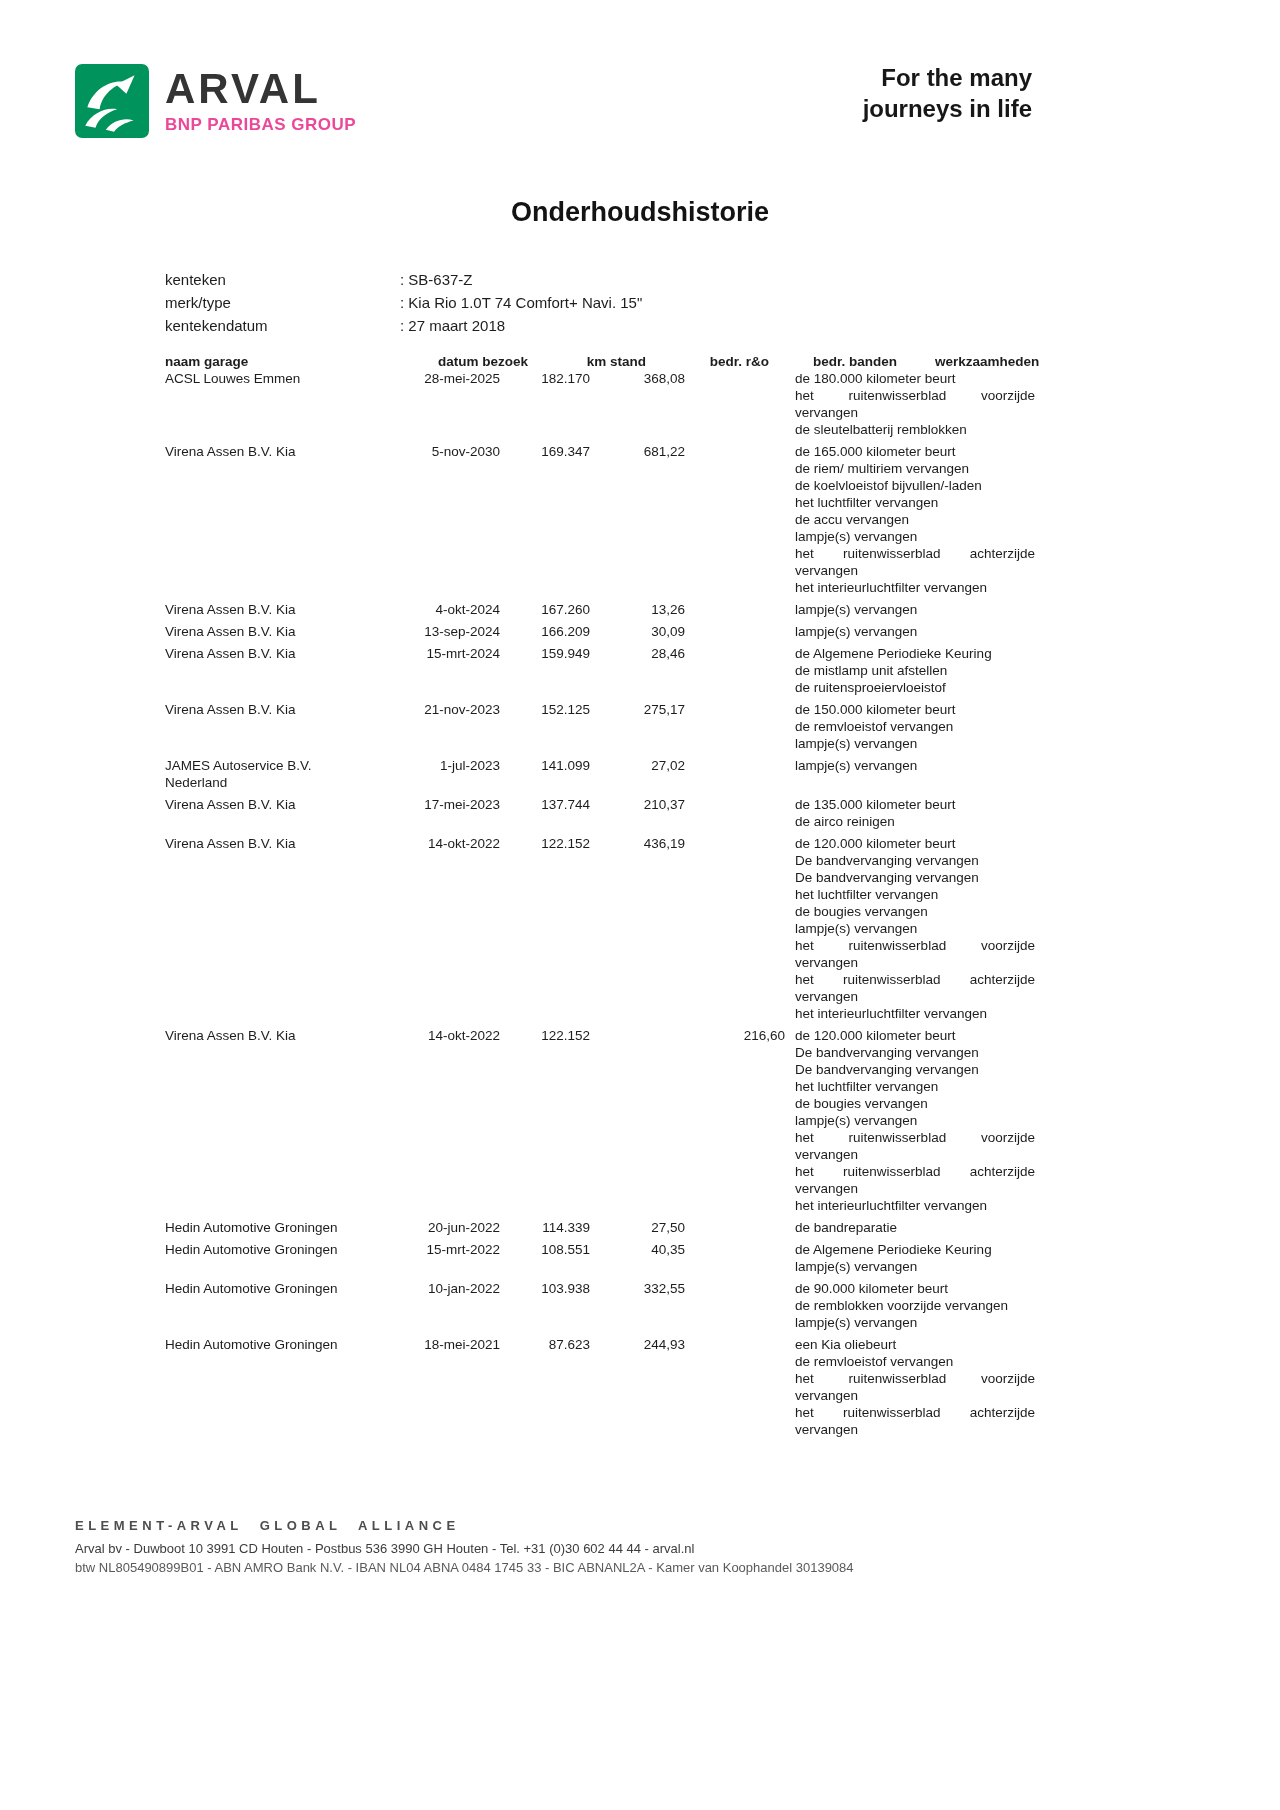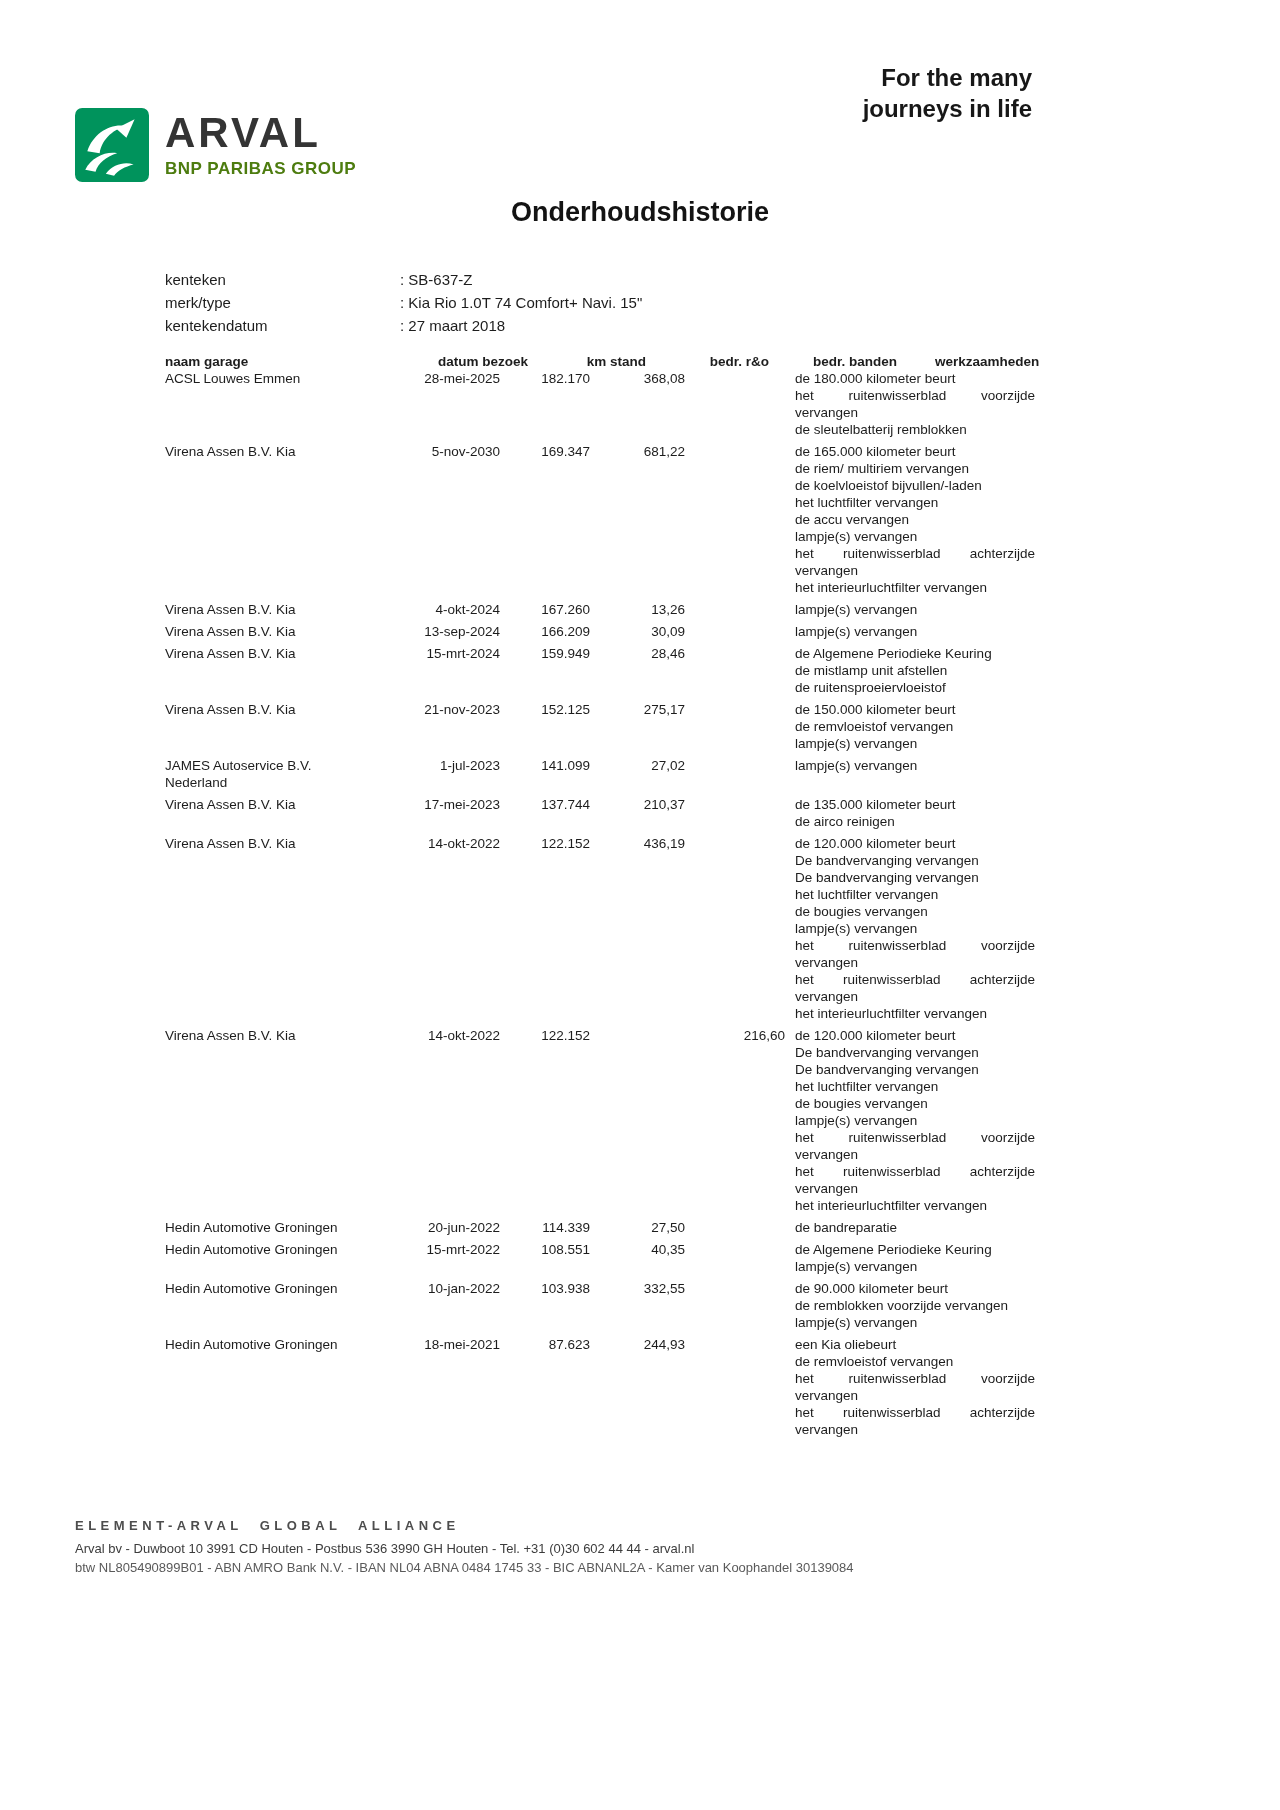--- a/index.html
+++ b/index.html
@@ -16,35 +16,34 @@
   }
 
   
   .brand-block {
     position: absolute;
     top: 64px;
     left: 75px;
     display: flex;
     align-items: flex-start;
     gap: 16px;
-    margin-top: 44px;
   }
   .brand-logo { width: 74px; height: 74px; display: block; }
   .brand-text { padding-top: 4px; }
   .brand-name {
     font-size: 42px;
     font-weight: bold;
     letter-spacing: 3px;
     color: #343434;
     line-height: 42px;
   }
   .brand-group {
     font-size: 17px;
     font-weight: bold;
-    color: #4d7c0f;
+    color: #ec4899;
     letter-spacing: 0.5px;
     margin-top: 5px;
   }
   .tagline {
     position: absolute;
     top: 62px;
     right: 248px;
     text-align: right;
     font-size: 24px;
     line-height: 31px;

